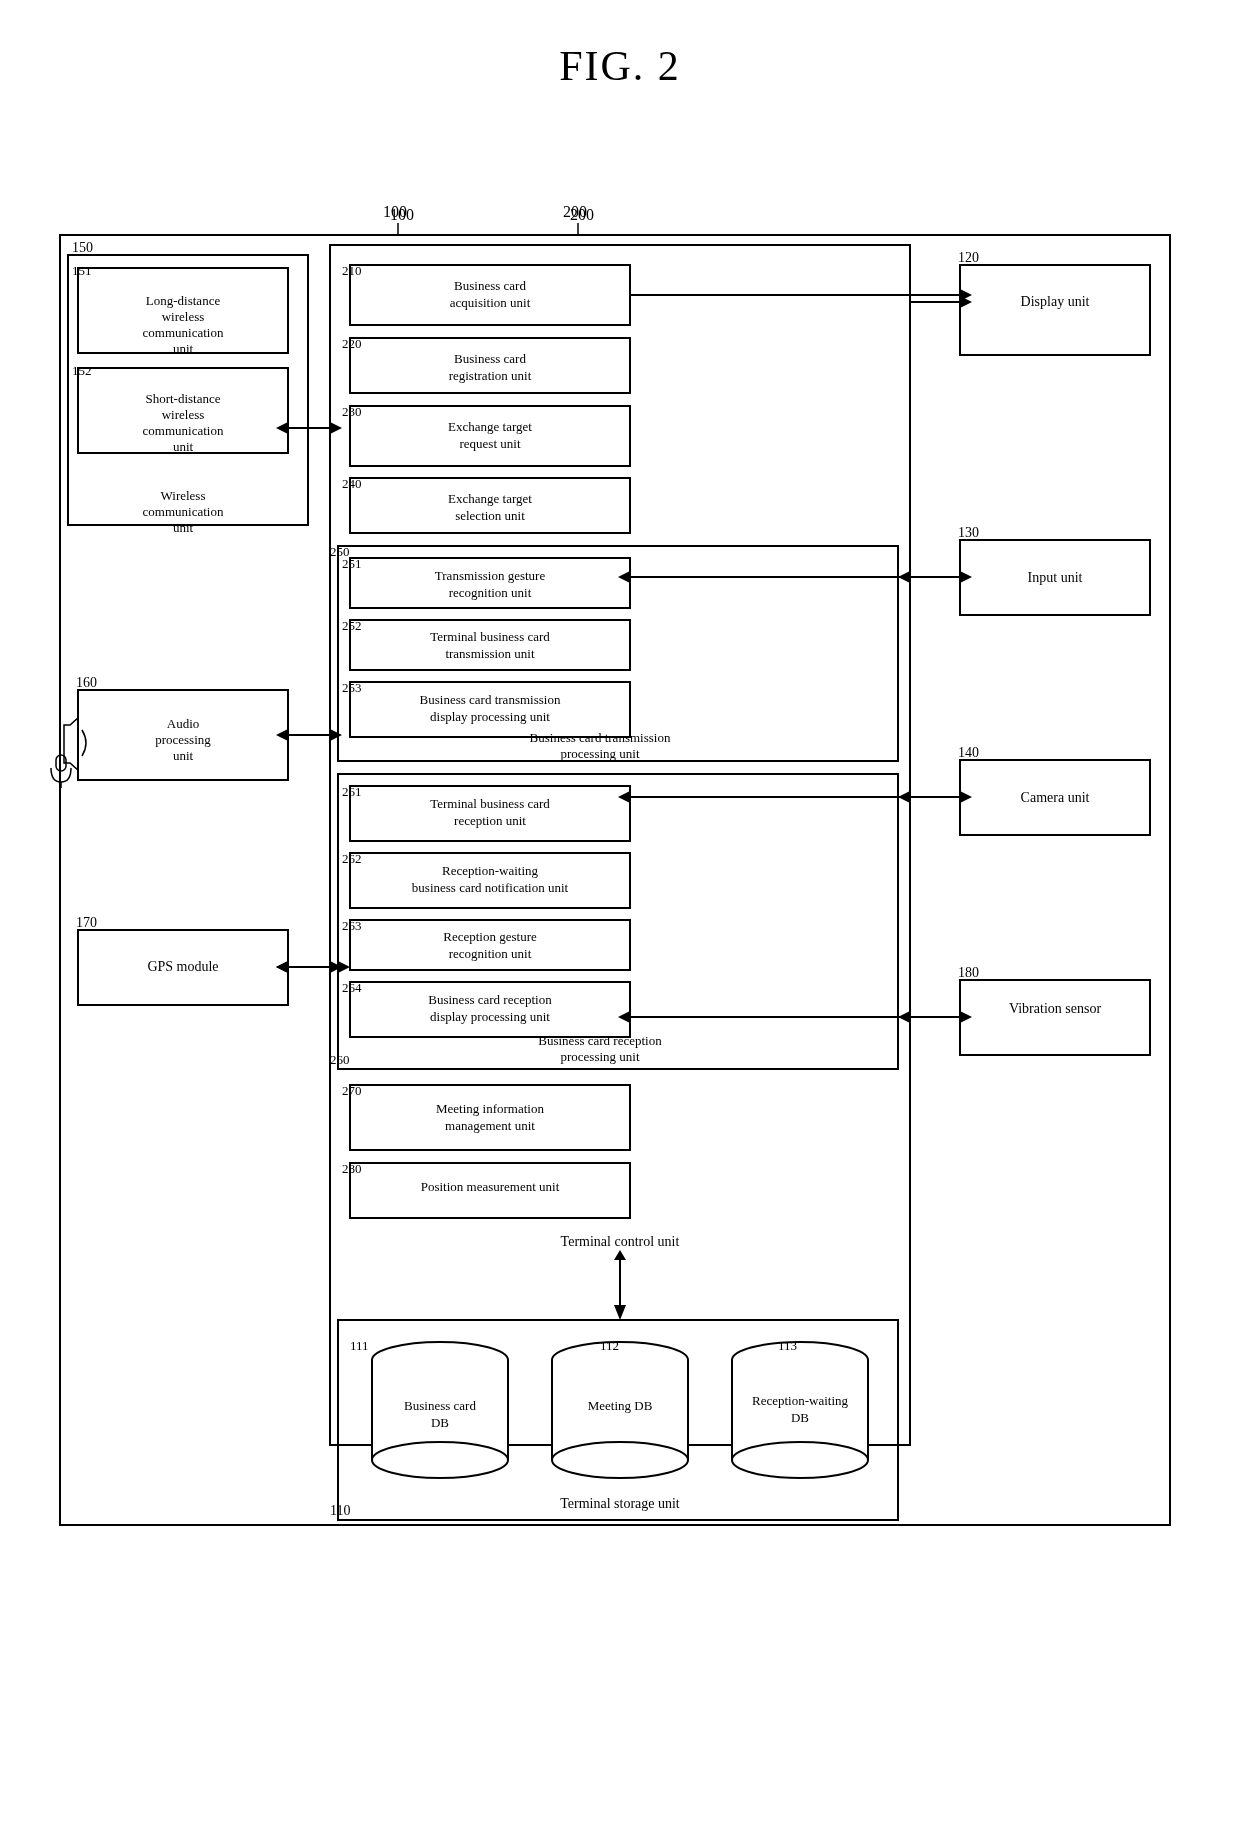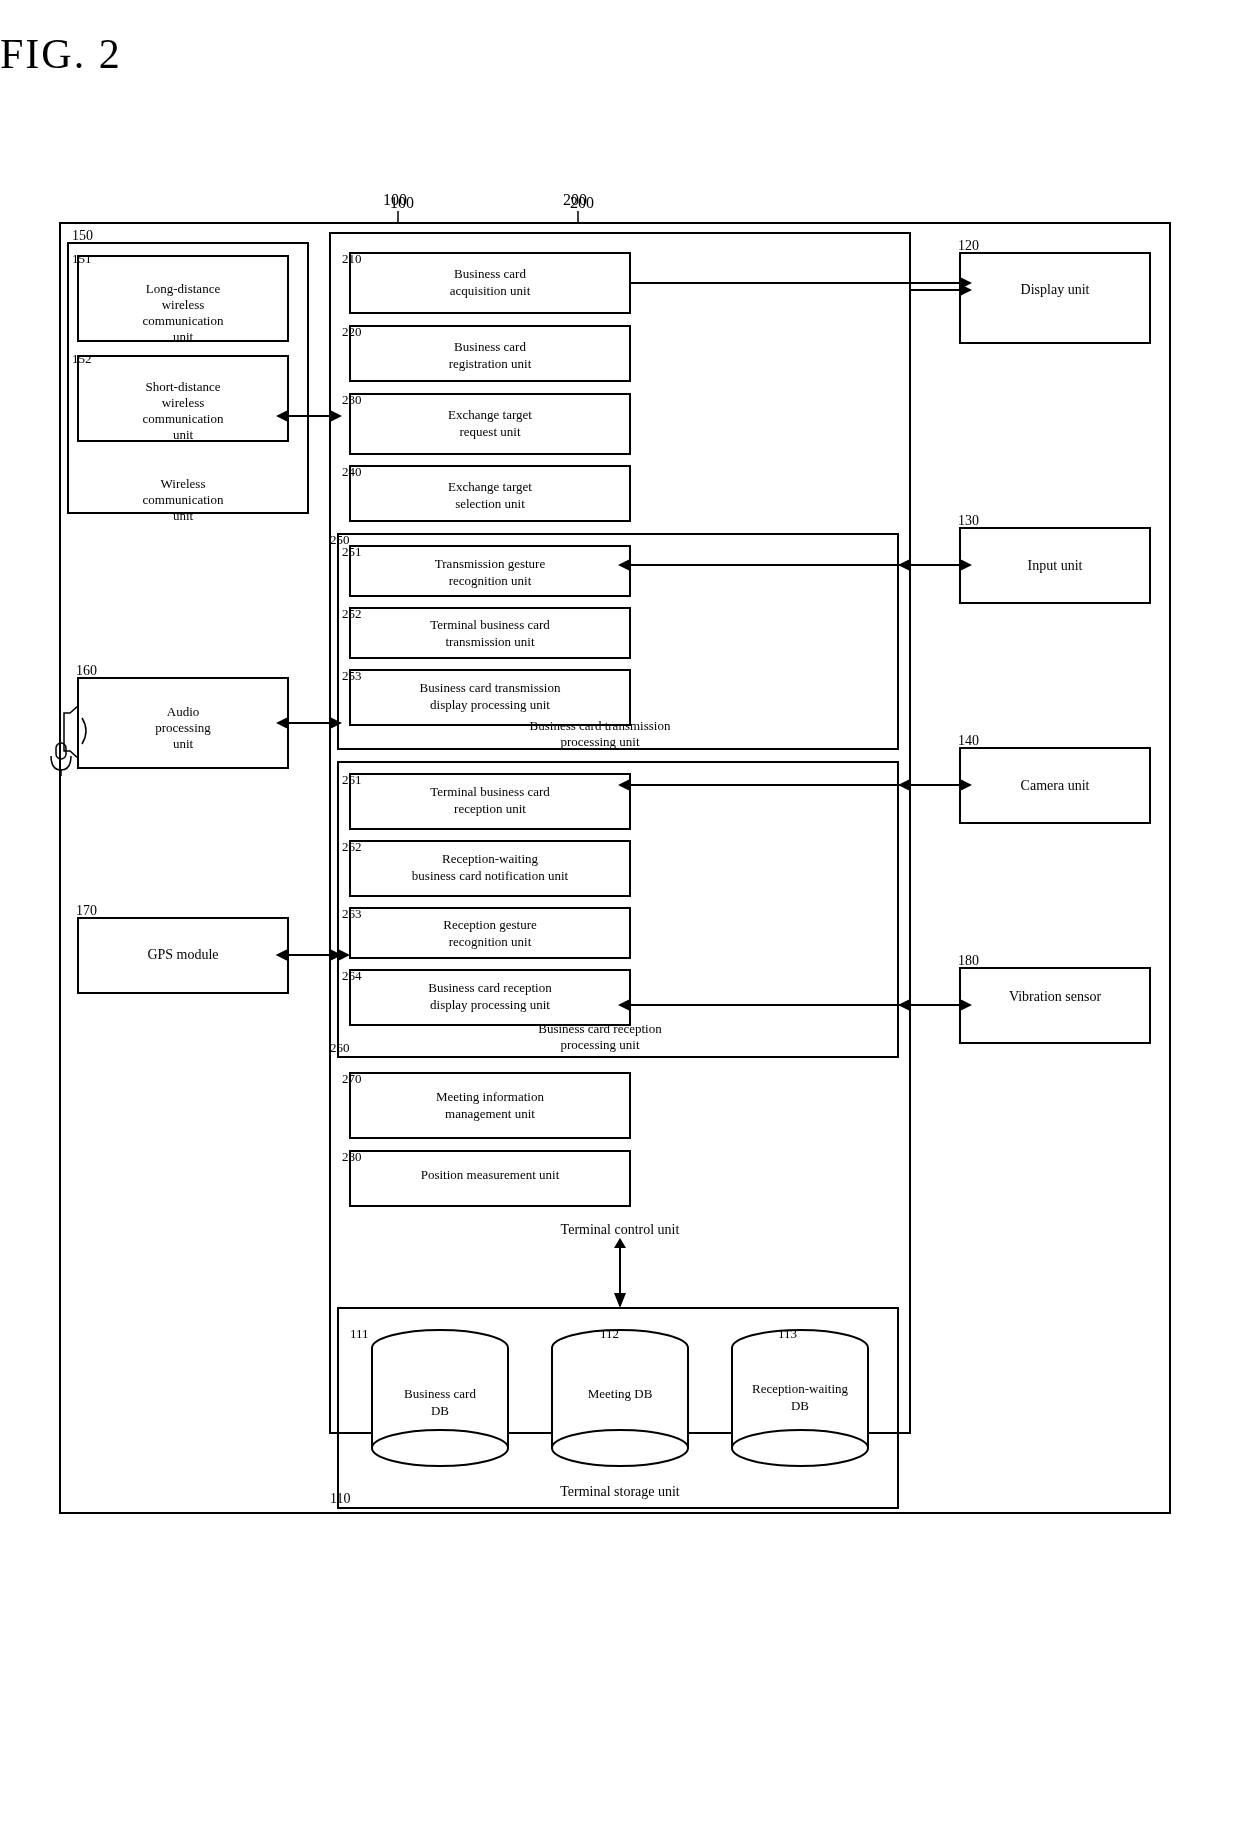--- a/index.html
+++ b/index.html
@@ -6,24 +6,24 @@
     body {
       background: #fff;
       font-family: 'Times New Roman', Times, serif;
       width: 1240px;
       min-height: 1839px;
       position: relative;
       overflow-x: hidden;
     }
 
     .page-title {
-      text-align: left;
+      text-align: center;
       font-size: 42px;
       font-weight: normal;
-      padding-top: 30px;
+      padding-top: 42px;
       padding-bottom: 20px;
       letter-spacing: 2px;
     }
 
     .diagram-container {
       position: relative;
       width: 1240px;
       height: 1750px;
     }
 

